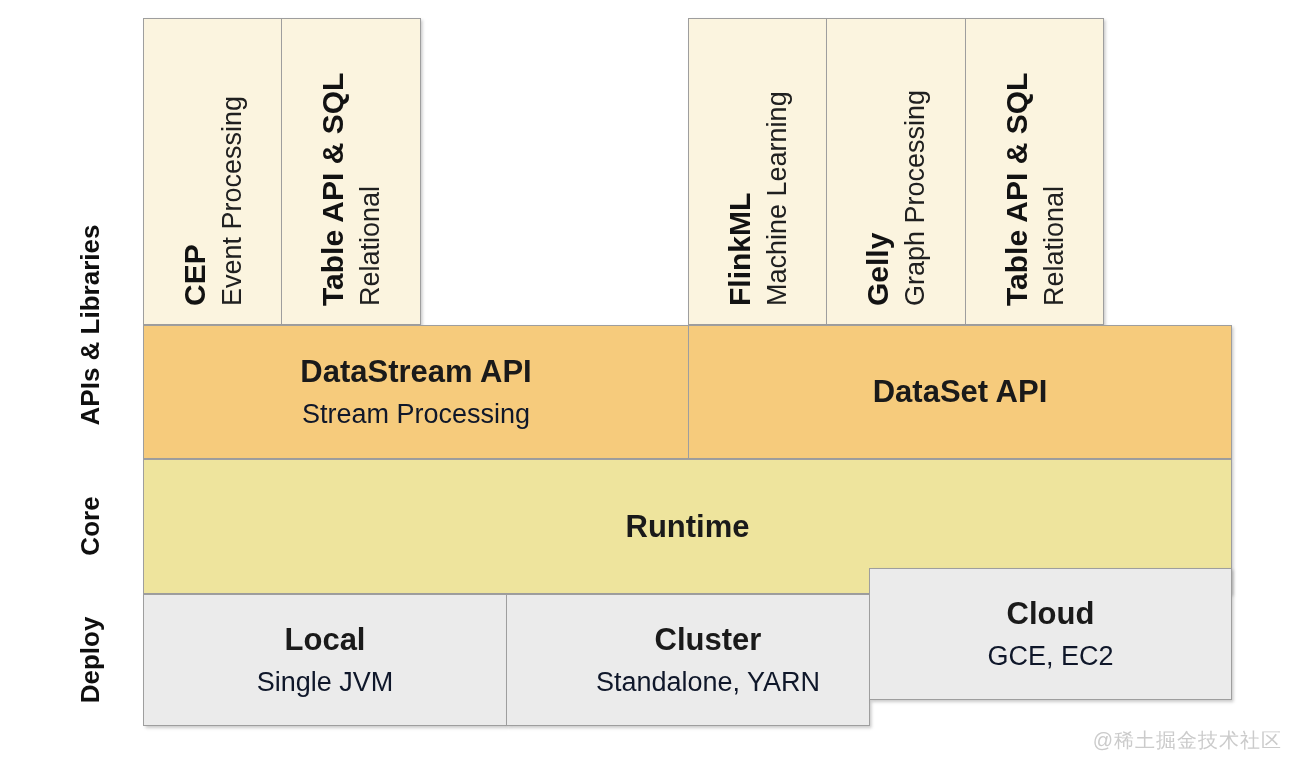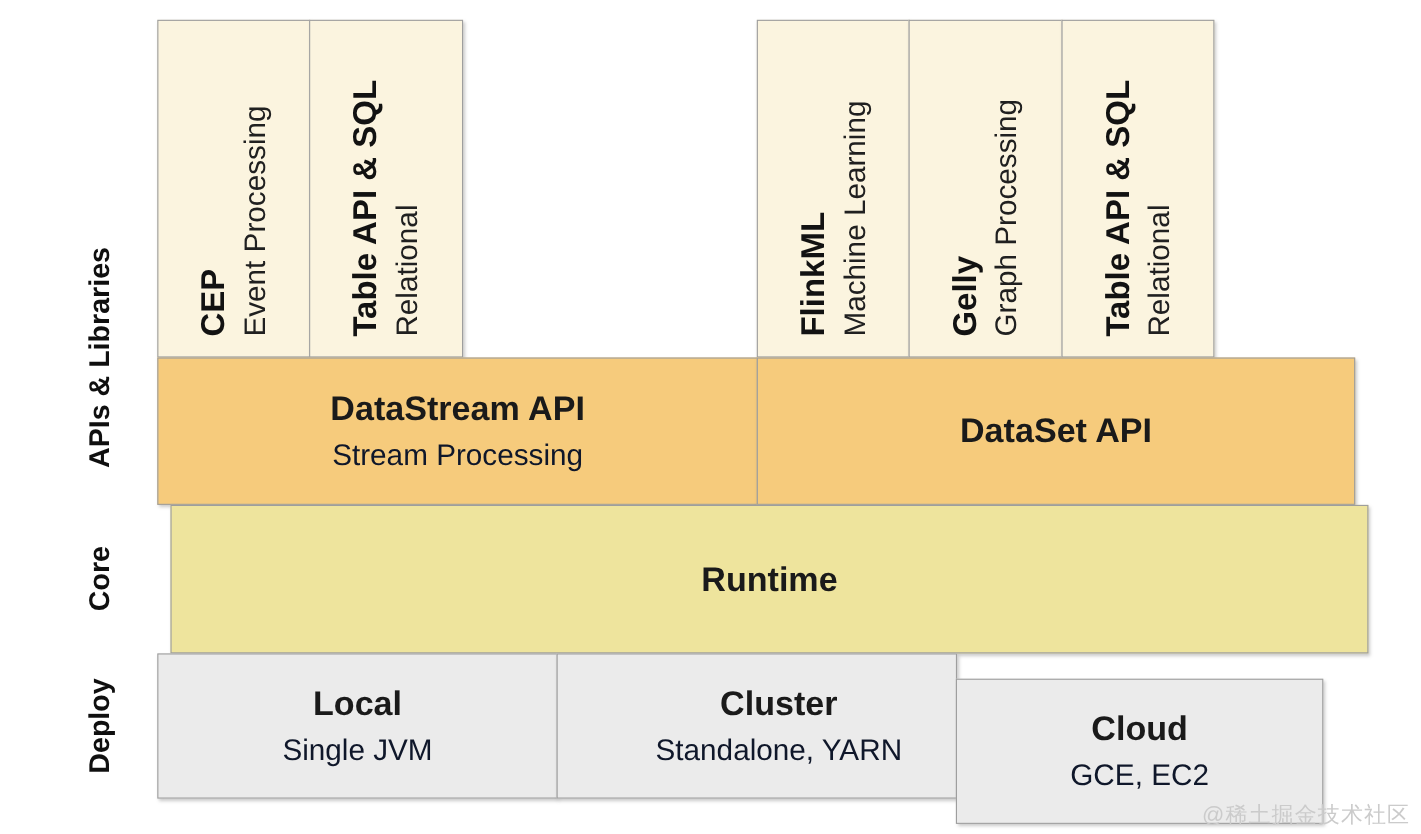--- a/index.html
+++ b/index.html
@@ -95,30 +95,30 @@
 </div>
 
 <div class="box orange hbox" style="left:143px; top:325px; width:546px; height:134px;">
   <div class="htitle">DataStream API</div>
   <div class="hsub">Stream Processing</div>
 </div>
 <div class="box orange hbox" style="left:688px; top:325px; width:544px; height:134px;">
   <div class="htitle">DataSet API</div>
 </div>
 
-<div class="box yellow hbox" style="left:143px; top:459px; width:1089px; height:135px;margin-left:12px;">
+<div class="box yellow hbox" style="left:143px; top:459px; width:1089px; height:135px;">
   <div class="htitle">Runtime</div>
 </div>
 
 <div class="box gray hbox" style="left:143px; top:594px; width:364px; height:132px;">
   <div class="htitle">Local</div>
   <div class="hsub">Single JVM</div>
 </div>
 <div class="box gray hbox" style="left:506px; top:594px; width:364px; height:132px;padding-left:40px;">
   <div class="htitle">Cluster</div>
   <div class="hsub">Standalone, YARN</div>
 </div>
-<div class="box gray hbox" style="left:869px; top:617px; width:334px; height:132px;">
+<div class="box gray hbox" style="left:869px; top:568px; width:363px; height:132px;">
   <div class="htitle">Cloud</div>
   <div class="hsub">GCE, EC2</div>
 </div>
 
 <div class="watermark">@稀土掘金技术社区</div>
 
 </body></html>

